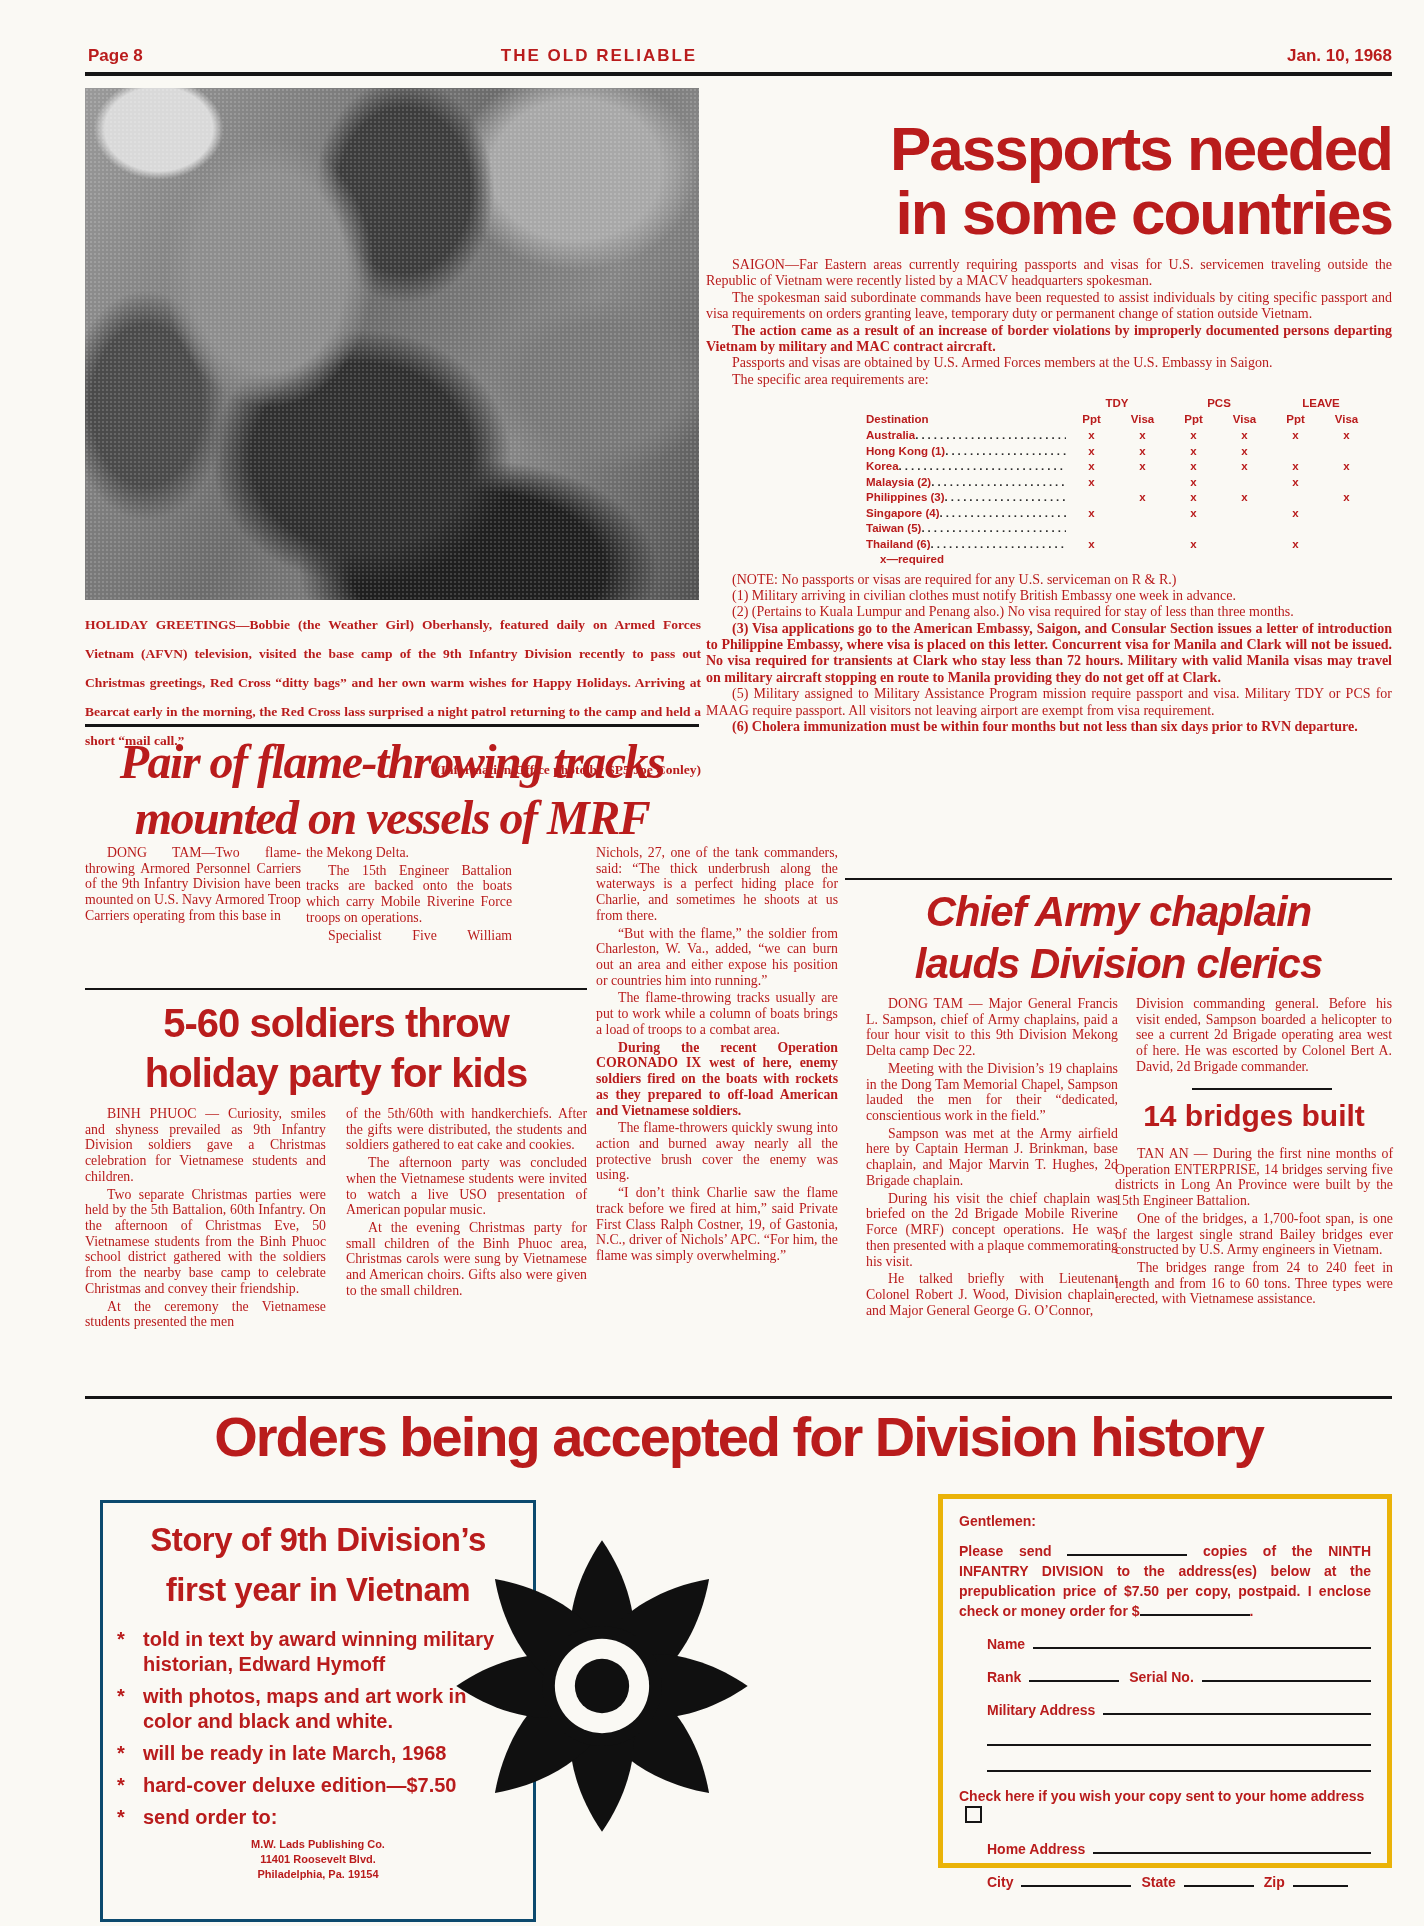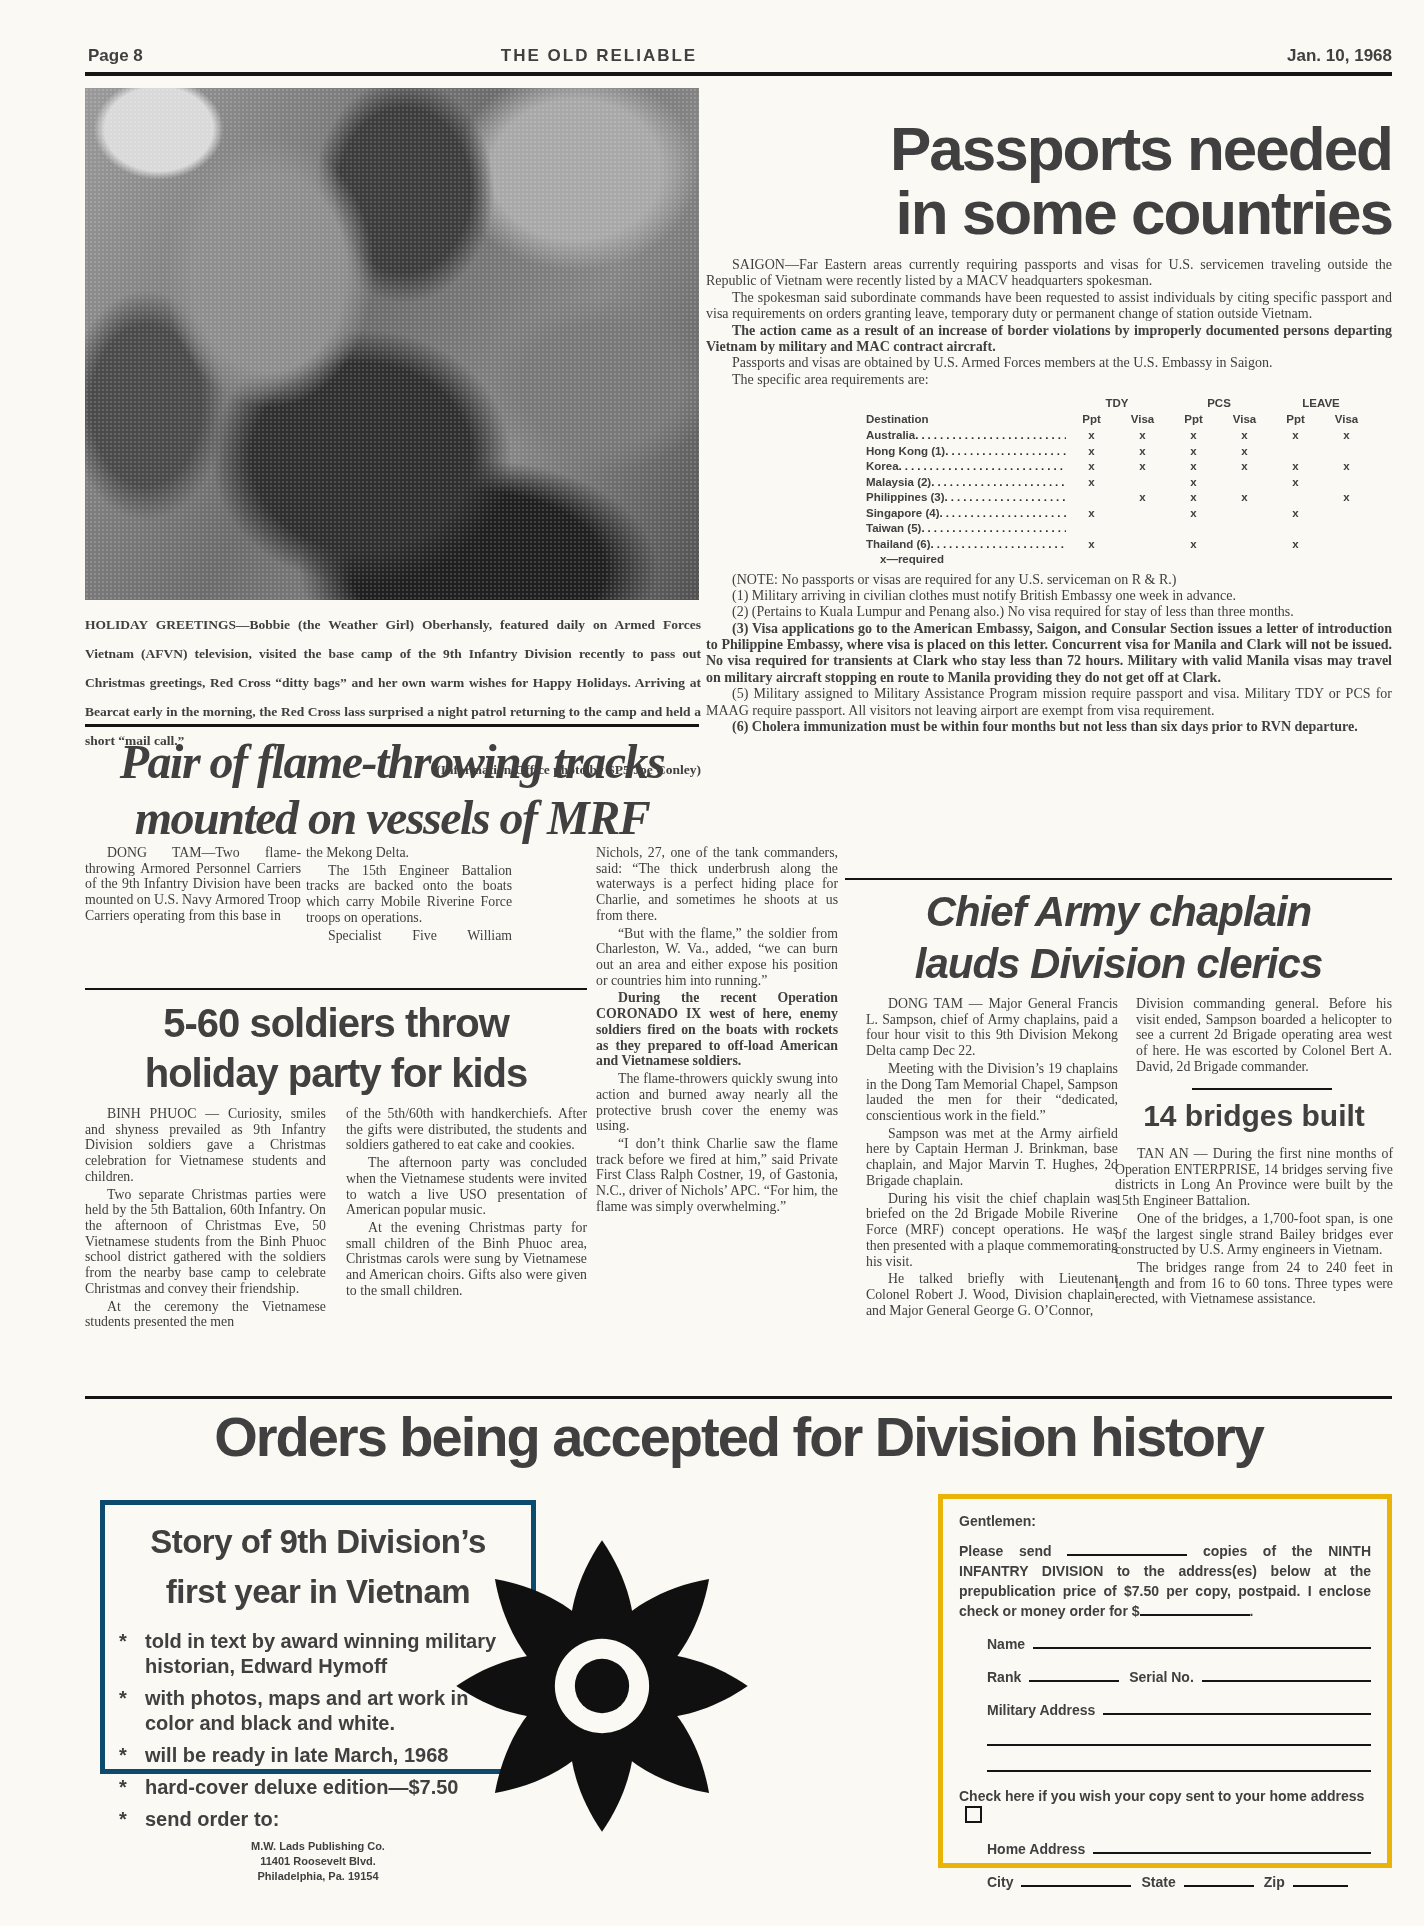--- a/index.html
+++ b/index.html
@@ -1,16 +1,16 @@
 <!DOCTYPE html>
 <html><head>
 <meta charset="utf-8">
 <style>
   html,body{margin:0;padding:0;background:#d8d5cc;}
-  .page{position:relative;width:1424px;height:1926px;background:#faf9f4;color:#404040;
+  .page{position:relative;width:1424px;height:1926px;background:#faf9f4;color:#b91c1c;
         font-family:"Liberation Serif",serif;overflow:hidden;}
   .abs{position:absolute;}
   .rule{position:absolute;background:#151515;}
 
   
   .hdr-text{font-family:"Liberation Sans",sans-serif;font-weight:bold;font-size:17px;}
   .masthead{letter-spacing:2px;}
 
   
   .photo{position:absolute;left:85px;top:88px;width:614px;height:512px;
@@ -69,22 +69,22 @@
     font-family:"Liberation Sans",sans-serif;font-weight:bold;font-size:40px;line-height:50px;letter-spacing:-1px;}
   .chap-head{position:absolute;left:845px;top:886px;width:547px;margin:0;text-align:center;
     font-family:"Liberation Sans",sans-serif;font-style:italic;font-weight:bold;
     font-size:42px;line-height:52px;letter-spacing:-1px;}
   .bridges-head{position:absolute;left:1115px;top:1098px;width:278px;margin:0;text-align:center;
     font-family:"Liberation Sans",sans-serif;font-weight:bold;font-size:30px;line-height:36px;}
   .banner-head{position:absolute;left:85px;top:1406px;width:1307px;margin:0;text-align:center;
     font-family:"Liberation Sans",sans-serif;font-weight:bold;font-size:56px;line-height:62px;letter-spacing:-2px;}
 
   
-  .promo-box{position:absolute;left:100px;top:1500px;width:436px;height:274px;
-    border:5px solid #0c4a6e;box-sizing:border-box;padding:12px 14px 8px 14px;
+  .promo-box{position:absolute;left:100px;top:1500px;width:436px;height:422px;
+    border:3px solid #0c4a6e;box-sizing:border-box;padding:12px 14px 8px 14px;
     font-family:"Liberation Sans",sans-serif;font-weight:bold;}
   .promo-title{text-align:center;font-size:33px;line-height:50px;letter-spacing:-0.5px;margin:0;}
   .promo-bullets{margin:12px 0 0 0;padding:0;list-style:none;font-size:20px;line-height:25px;}
   .promo-bullets li{display:flex;margin-bottom:7px;}
   .bullet-star{width:26px;flex:0 0 26px;}
   .publisher{margin-top:6px;text-align:center;font-size:11px;line-height:15px;}
 
   .flower{position:absolute;left:452px;top:1528px;width:300px;height:316px;}
 
   .order-box{position:absolute;left:938px;top:1494px;width:454px;height:374px;
@@ -269,20 +269,21 @@
       <p class="para">DONG TAM—Two flame-throwing Armored Personnel Carriers of the 9th Infantry Division have been mounted on U.S. Navy Armored Troop Carriers operating from this base in</p>
     </div>
   <div class="narrow-col serif" style="left:306px;top:845px;width:206px;">
       <p class="para cont">the Mekong Delta.</p>
       <p class="para">The 15th Engineer Battalion tracks are backed onto the boats which carry Mobile Riverine Force troops on operations.</p>
       <p class="para stretch">Specialist Five William</p>
     </div>
   <div class="narrow-col serif" style="left:596px;top:845px;width:242px;">
       <p class="para cont">Nichols, 27, one of the tank commanders, said: “The thick underbrush along the waterways is a perfect hiding place for Charlie, and sometimes he shoots at us from there.</p>
       <p class="para">“But with the flame,” the soldier from Charleston, W. Va., added, “we can burn out an area and either expose his position or countries him into running.”</p>
+      <p class="para">The flame-throwing tracks usually are put to work while a column of boats brings a load of troops to a combat area.</p>
       <p class="para bold">During the recent Operation CORONADO IX west of here, enemy soldiers fired on the boats with rockets as they prepared to off-load American and Vietnamese soldiers.</p>
       <p class="para">The flame-throwers quickly swung into action and burned away nearly all the protective brush cover the enemy was using.</p>
       <p class="para">“I don’t think Charlie saw the flame track before we fired at him,” said Private First Class Ralph Costner, 19, of Gastonia, N.C., driver of Nichols’ APC. “For him, the flame was simply overwhelming.”</p>
     </div>
 
   <div class="rule" style="left:85px;top:988px;width:502px;height:2px;"></div>
 
   <h1 class="party-head"><span>5-60 soldiers throw</span><br><span>holiday party for kids</span></h1>
   <div class="narrow-col serif" style="left:85px;top:1106px;width:241px;">
       <p class="para">BINH PHUOC — Curiosity, smiles and shyness prevailed as 9th Infantry Division soldiers gave a Christmas celebration for Vietnamese students and children.</p>

